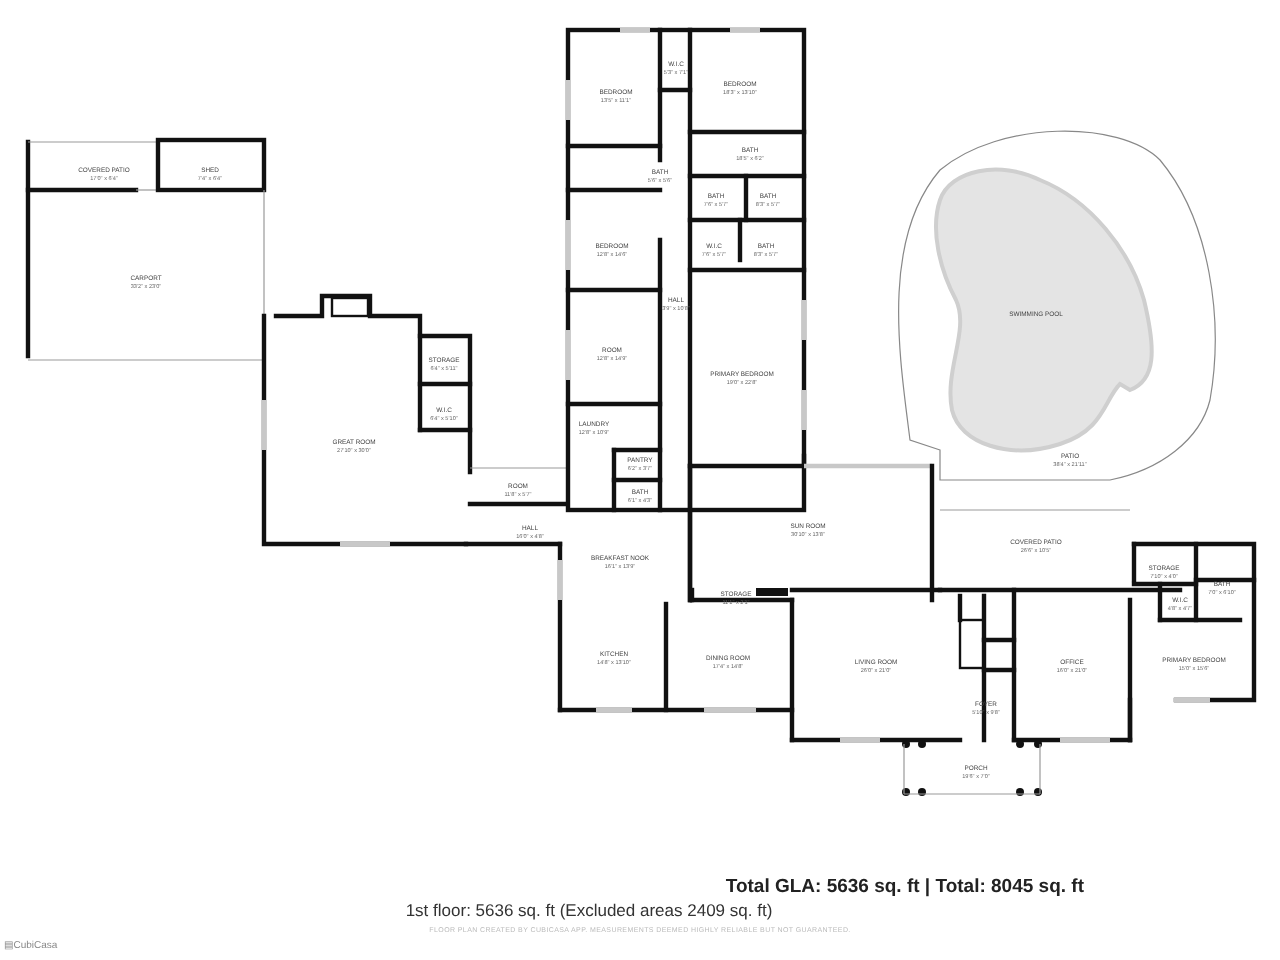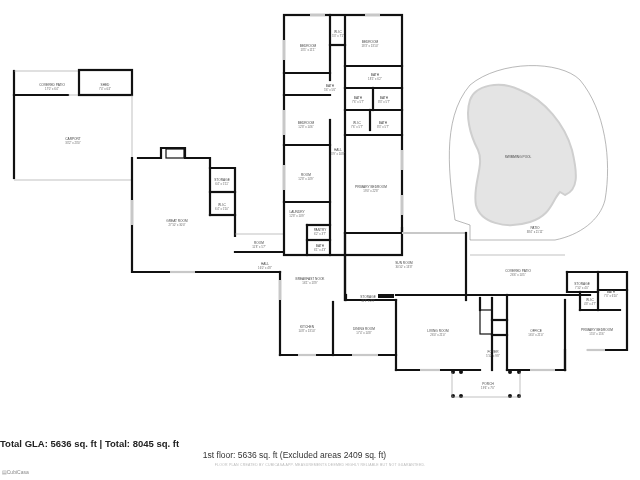--- a/index.html
+++ b/index.html
@@ -216,16 +216,16 @@
       <text class="rd" x="590" y="305">4'8" x 4'7"</text>
       <text class="rl" x="597" y="331">PRIMARY BEDROOM</text>
       <text class="rd" x="597" y="335">15'0" x 15'6"</text>
       <text class="rl" x="488" y="385">PORCH</text>
       <text class="rd" x="488" y="389">19'6" x 7'0"</text>
     </g>
 </svg>
 
 <div id="totals">
 </div>
-<div id="tot1" style="position:absolute;left:0;width:542px;text-align:left;">Total GLA: 5636 sq. ft | Total: 8045 sq. ft</div>
+<div id="tot1" style="position:absolute;left:0;width:542px;text-align:right;">Total GLA: 5636 sq. ft | Total: 8045 sq. ft</div>
 <div id="tot2" style="position:absolute;left:0;width:589px;text-align:center;">1st floor: 5636 sq. ft (Excluded areas 2409 sq. ft)</div>
 <div id="disc" style="position:absolute;left:0;width:640px;text-align:center;">FLOOR PLAN CREATED BY CUBICASA APP. MEASUREMENTS DEEMED HIGHLY RELIABLE BUT NOT GUARANTEED.</div>
 <div id="logo"><span>▤</span><span>CubiCasa</span></div>
 
 </body></html>

